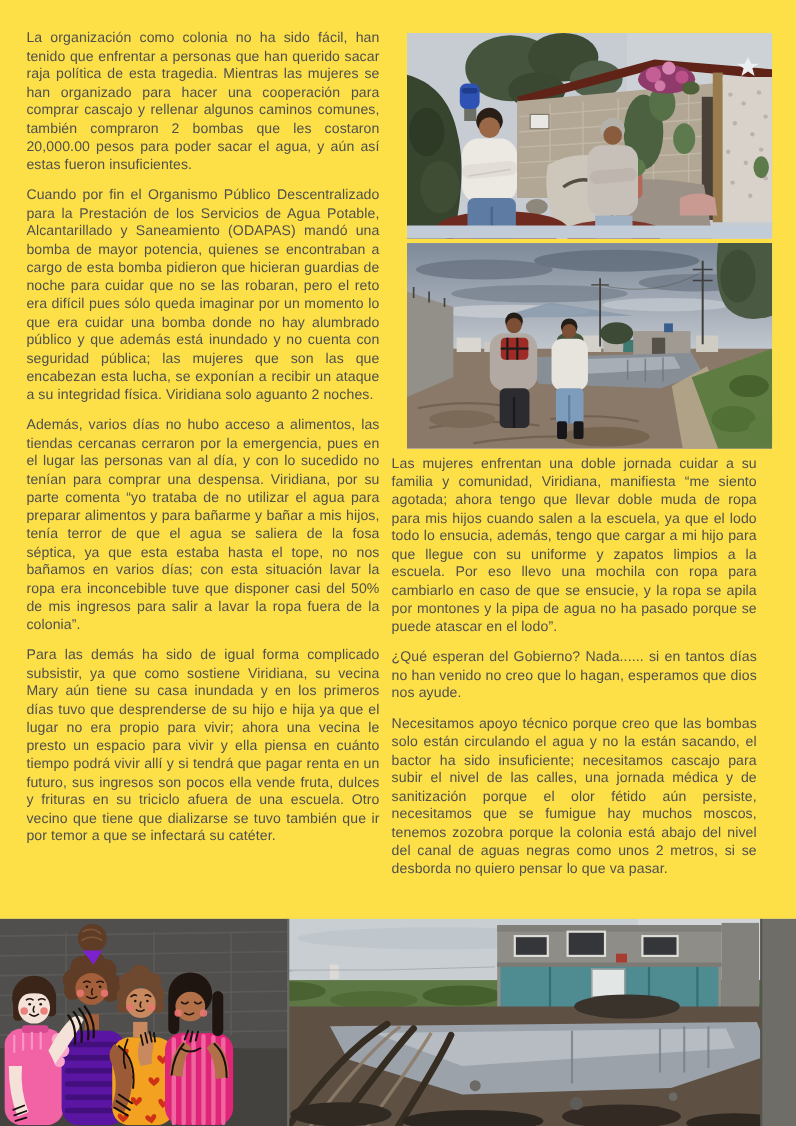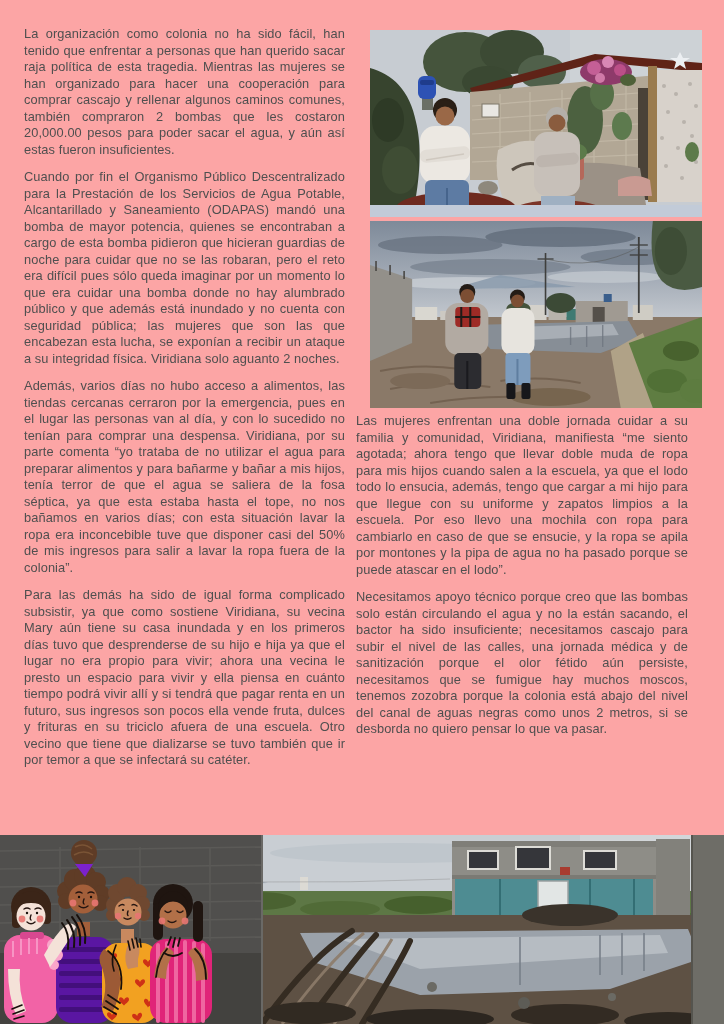--- a/index.html
+++ b/index.html
@@ -1,17 +1,17 @@
 <!DOCTYPE html>
 <html><head>
 <meta charset="utf-8">
 <style>
   html,body{margin:0;padding:0;background:#ffffff;}
   .page{
-    position:relative;width:724px;height:1024px;background:#fca5a5;overflow:hidden;
+    position:relative;width:724px;height:1024px;background:#fde047;overflow:hidden;
     font-family:"Liberation Sans","DejaVu Sans",sans-serif;color:#4f4f4f;
   }
   .col{position:absolute;}
   .col p{
     margin:0 0 11px 0;font-size:12.8px;line-height:16.5px;
     text-align:justify;color:#4f4f4f;letter-spacing:0.1px;
   }
   .col-left{left:24px;top:26px;width:321px;}
   .col-right{left:356px;top:413px;width:332px;}
   .photo-stack{position:absolute;left:370px;top:30px;width:332px;}
@@ -225,20 +225,21 @@
         <rect x="135" y="132" width="25" height="32" rx="4" fill="#7e9cbc"></rect>
         <line x1="147" y1="138" x2="147" y2="164" stroke="#5f7ea0" stroke-width="2"></line>
         <rect x="136" y="162" width="9" height="16" rx="2" fill="#17171a"></rect>
         <rect x="151" y="162" width="9" height="16" rx="2" fill="#17171a"></rect>
       </svg>
     </div>
   </div>
 
   <div class="col col-right">
     <p>Las mujeres enfrentan una doble jornada cuidar a su familia y comunidad, Viridiana, manifiesta “me siento agotada; ahora tengo que llevar doble muda de ropa para mis hijos cuando salen a la escuela, ya que el lodo todo lo ensucia, además, tengo que cargar a mi hijo para que llegue con su uniforme y zapatos limpios a la escuela. Por eso llevo una mochila con ropa para cambiarlo en caso de que se ensucie, y la ropa se apila por montones y la pipa de agua no ha pasado porque se puede atascar en el lodo”.</p>
+    <p>¿Qué esperan del Gobierno? Nada...... si en tantos días no han venido no creo que lo hagan, esperamos que dios nos ayude.</p>
     <p>Necesitamos apoyo técnico porque creo que las bombas solo están circulando el agua y no la están sacando, el bactor ha sido insuficiente; necesitamos cascajo para subir el nivel de las calles, una jornada médica y de sanitización porque el olor fétido aún persiste, necesitamos que se fumigue hay muchos moscos, tenemos zozobra porque la colonia está abajo del nivel del canal de aguas negras como unos 2 metros, si se desborda no quiero pensar lo que va pasar.</p>
   </div>
 
   <div class="bottom-band">
     <svg class="flood" viewBox="0 0 724 189" preserveAspectRatio="none" role="img">
       <rect width="724" height="80" fill="#c9ced3"></rect>
       <rect x="580" width="144" height="80" fill="#d2d6d9"></rect>
       <ellipse cx="400" cy="18" rx="130" ry="10" fill="#bfc6cc"></ellipse>
 
       <polygon points="40,46 90,30 150,24 215,40 268,48 40,52" fill="#8593a2" opacity="0.85"></polygon>

